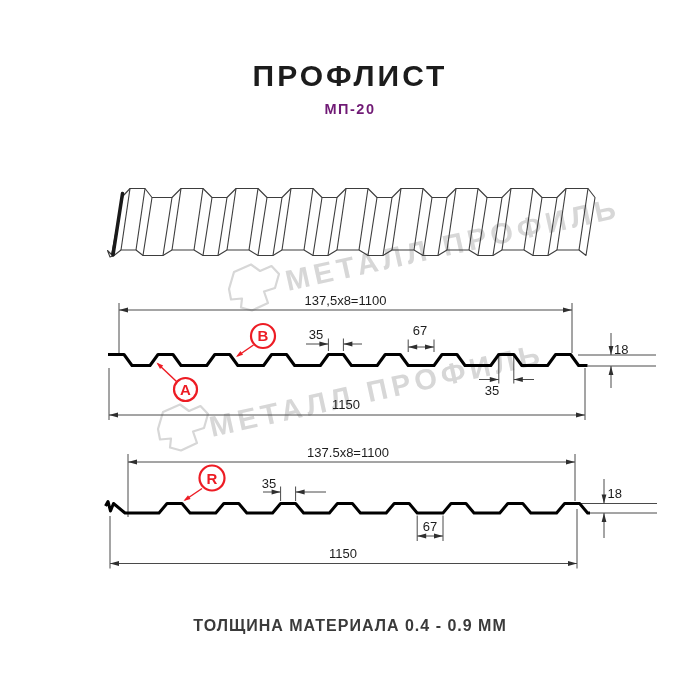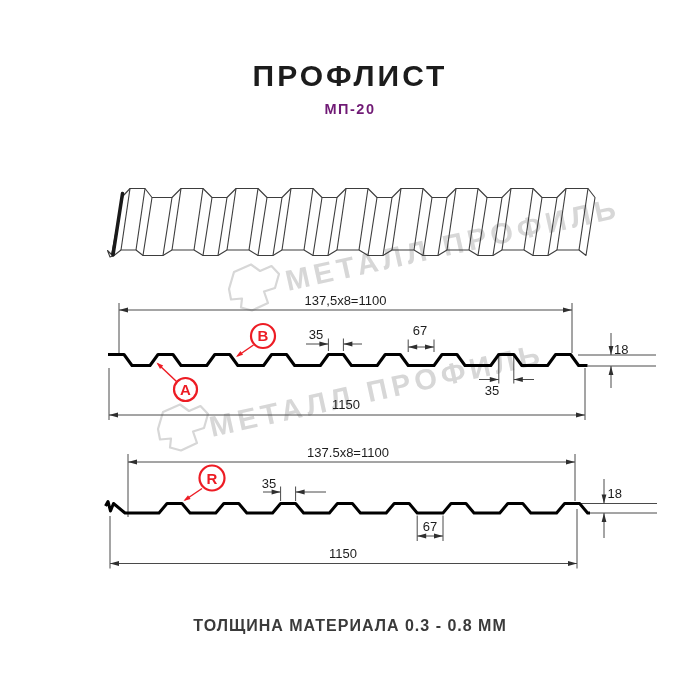--- a/index.html
+++ b/index.html
@@ -168,14 +168,14 @@
       <text class="dim mid" x="492" y="394.5">35</text>
       <text class="dim" x="614" y="353.5">18</text>
       <text class="dim mid" x="348" y="456.5">137.5x8=1100</text>
       <text class="dim mid" x="343" y="558">1150</text>
       <text class="dim mid" x="269" y="487.5">35</text>
       <text class="dim mid" x="430" y="530.5">67</text>
       <text class="dim" x="607.5" y="497.5">18</text>
     </g>
   </svg>
 
-  <div class="footnote">ТОЛЩИНА МАТЕРИАЛА 0.3 - 0.8 ММ</div>
+  <div class="footnote">ТОЛЩИНА МАТЕРИАЛА 0.4 - 0.9 ММ</div>
 </div>
 
 </body></html>

